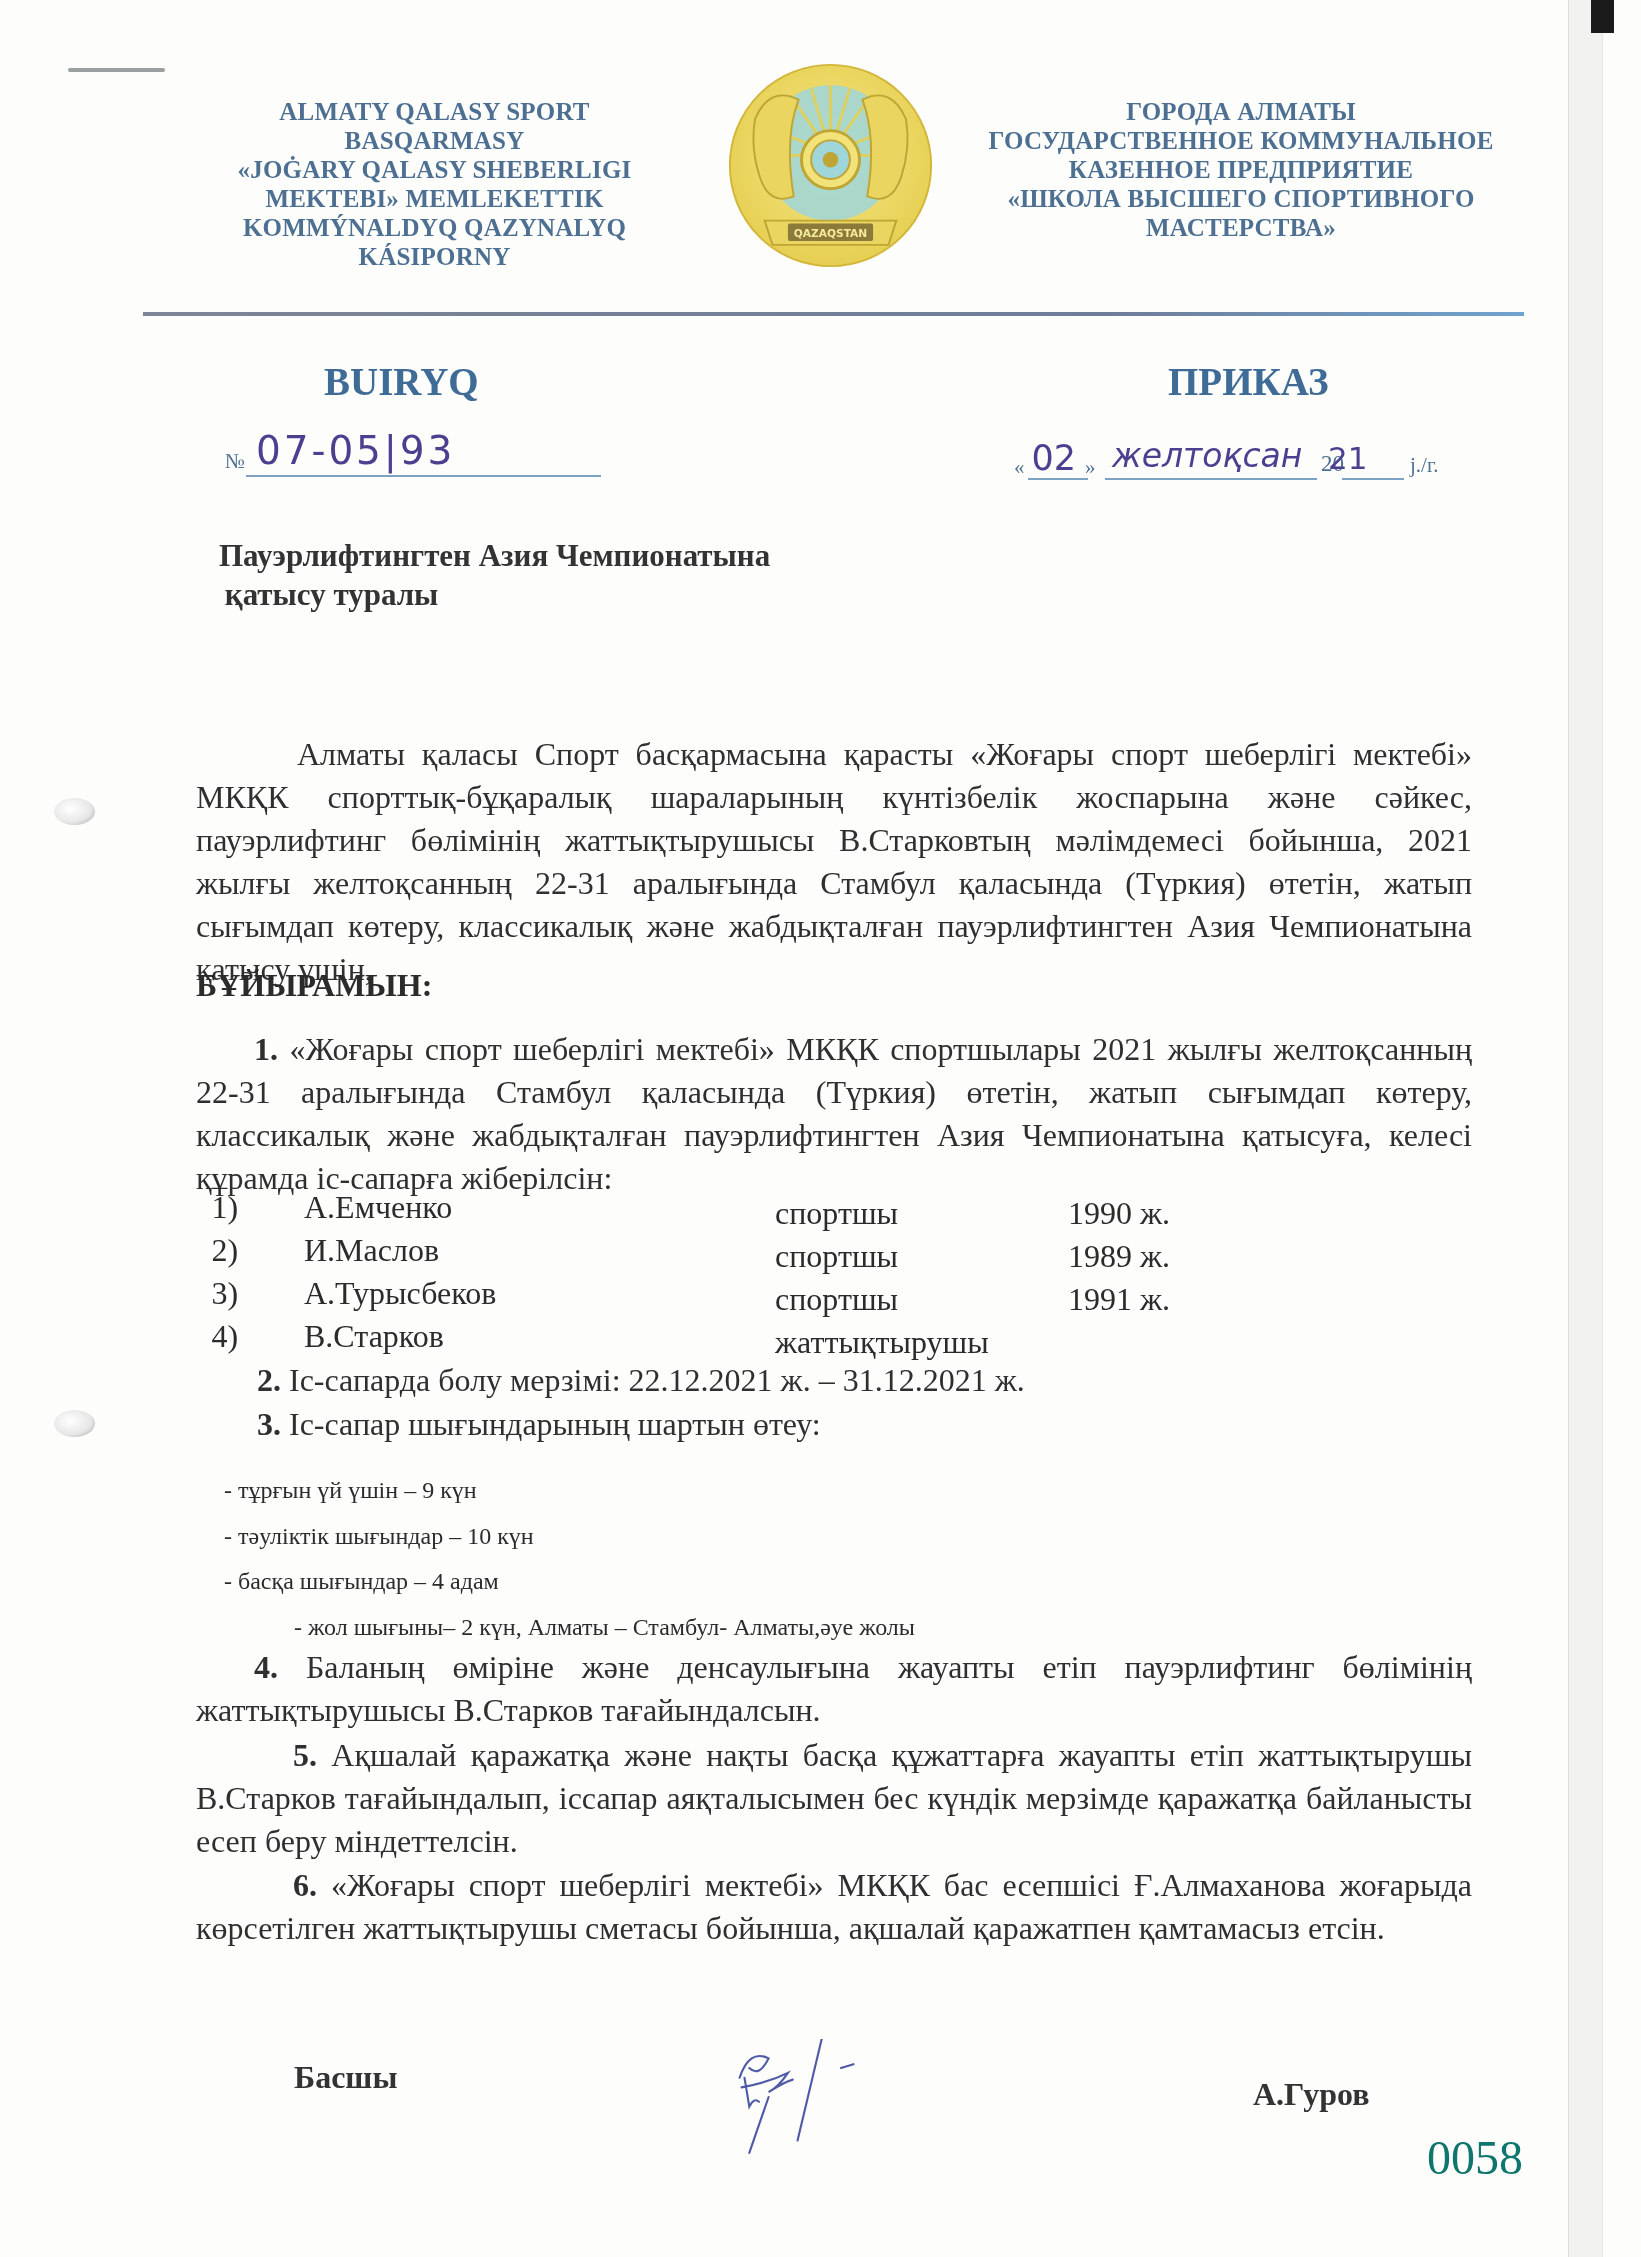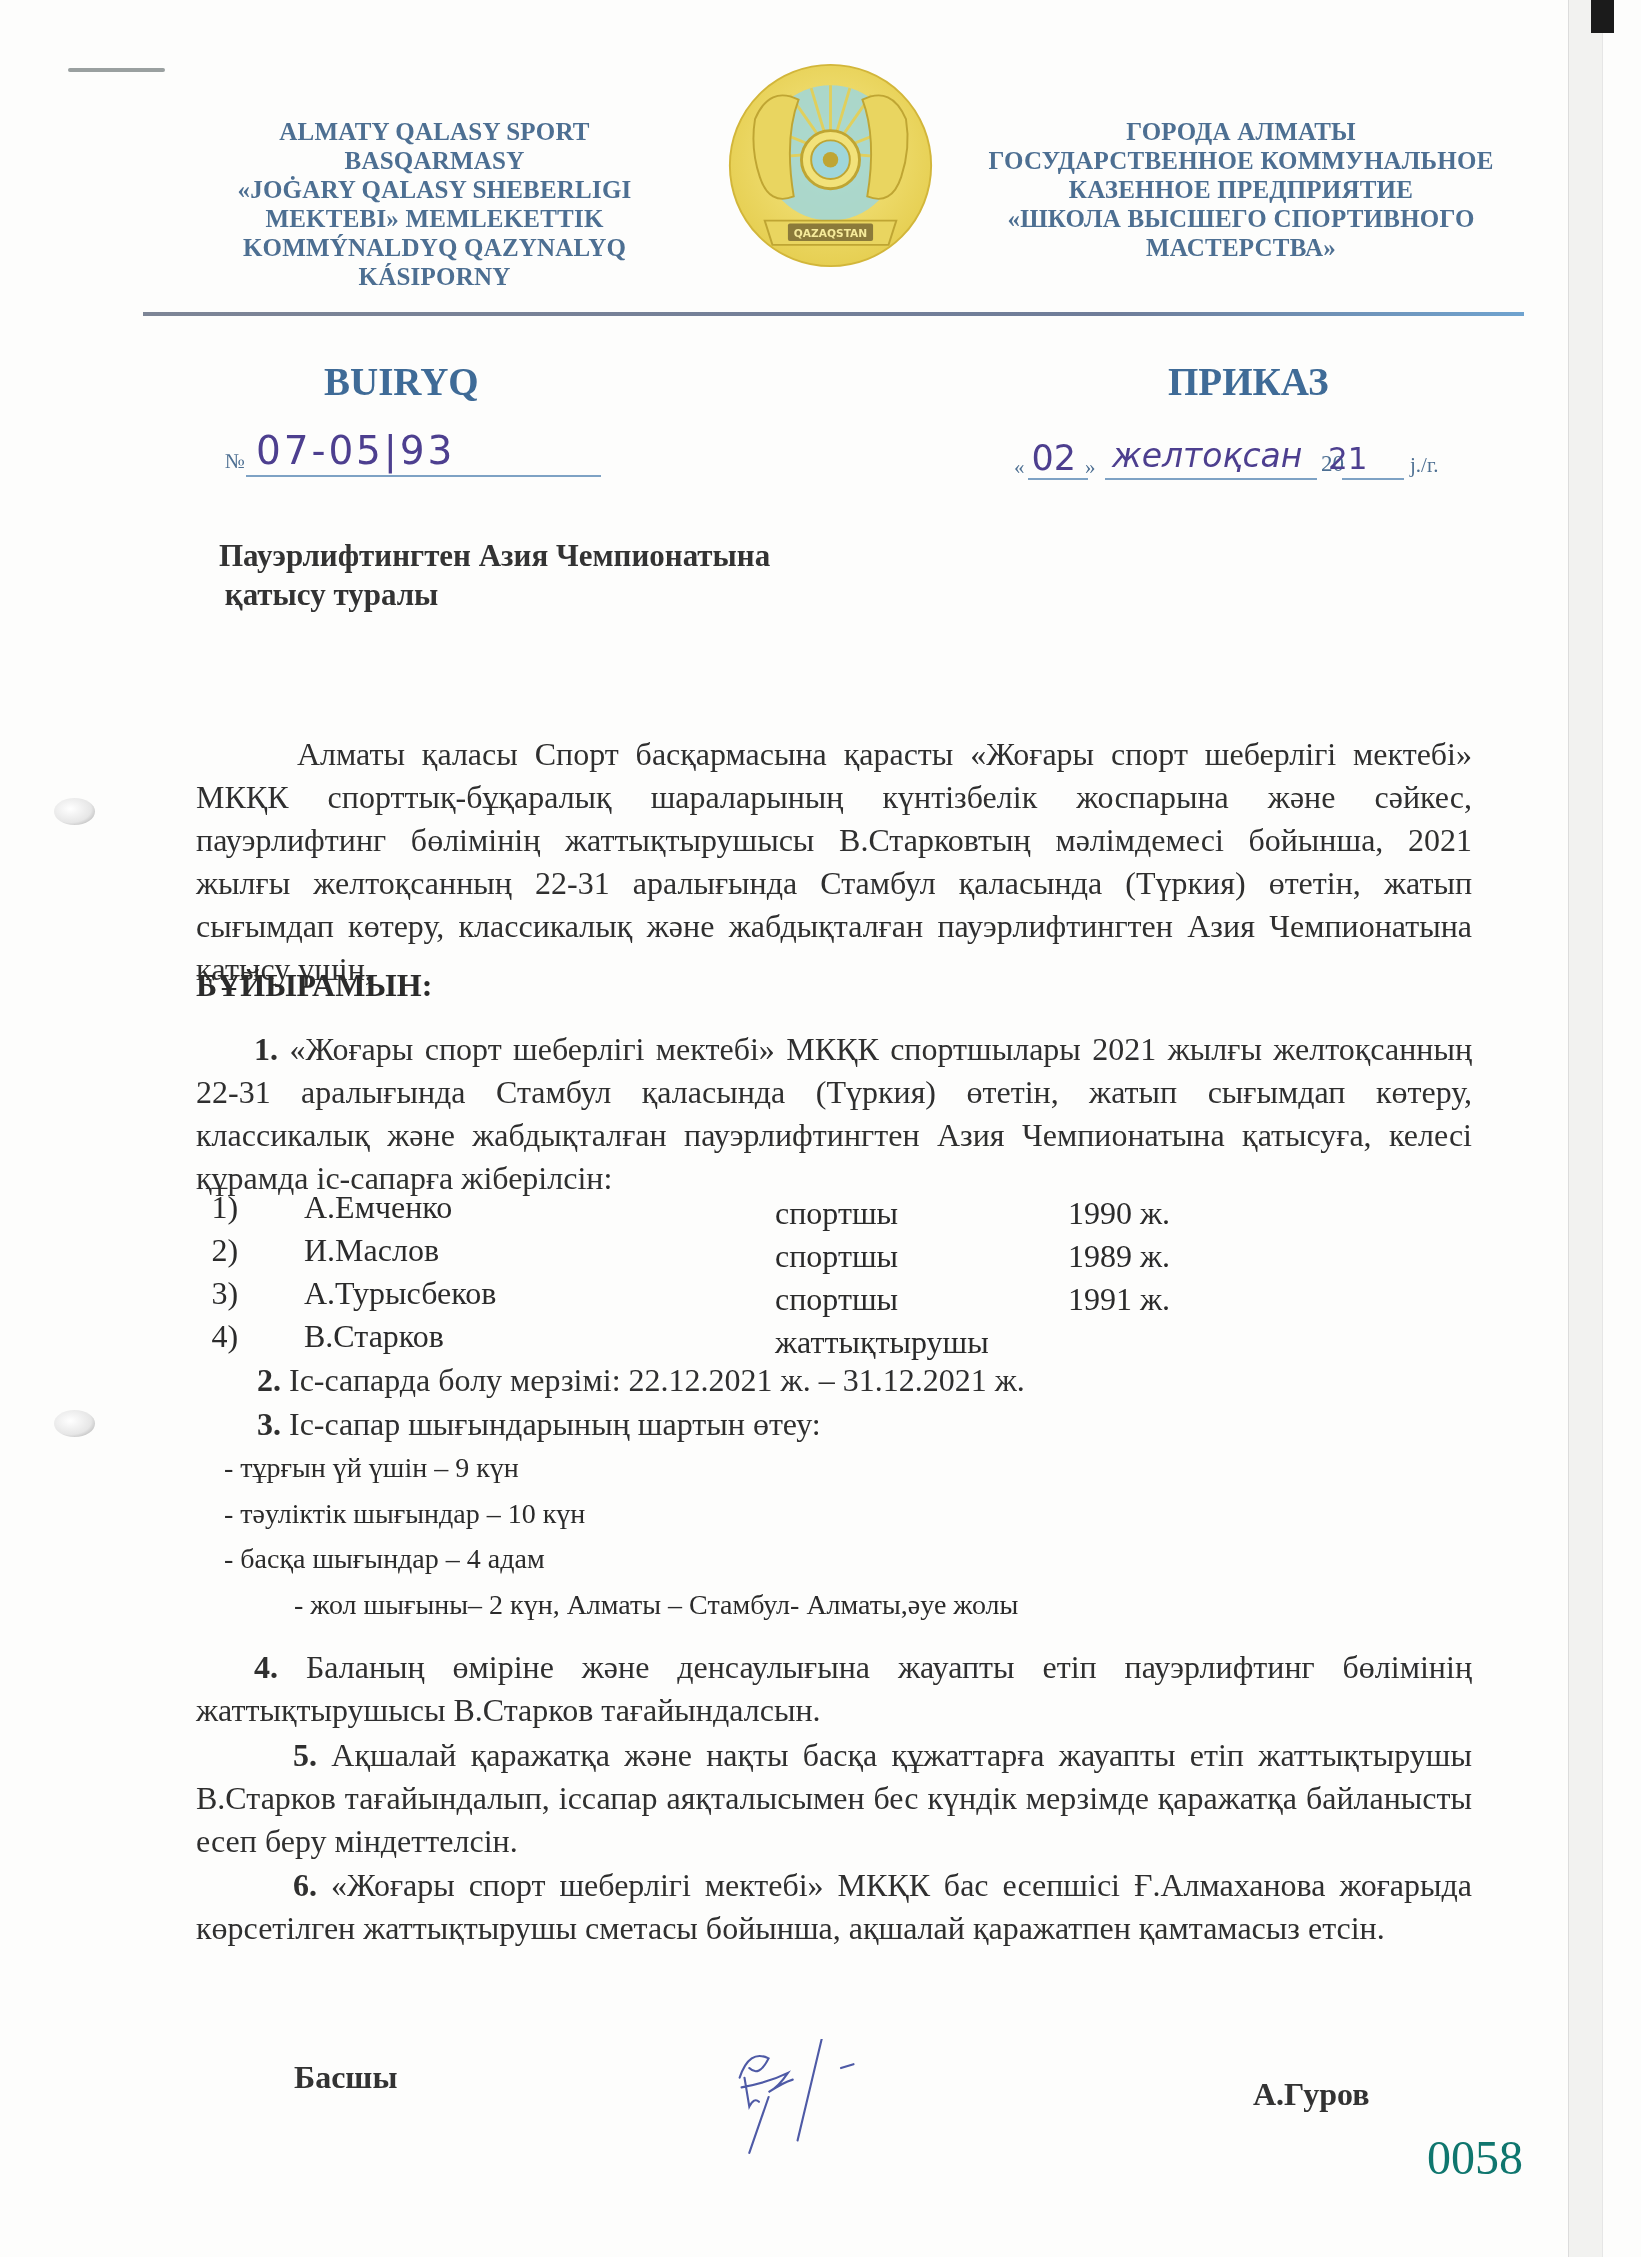--- a/index.html
+++ b/index.html
@@ -11,21 +11,21 @@
     }
     .right-edge { position: absolute; left: 1568px; top: 0; width: 33px; height: 2257px; background: #f2f2f0; border-left: 1px solid #dcdcdc; border-right: 1px solid #e6e6e6; }
     .right-edge-dark { position: absolute; left: 1591px; top: 0; width: 23px; height: 33px; background: #1b1b1b; }
     .scan-mark { position: absolute; left: 68px; top: 68px; width: 97px; height: 3.9px; background: #9aa0a0; border-radius: 1.9px; }
     .punch-hole { position: absolute; width: 41px; height: 27px; border-radius: 50%; background: radial-gradient(ellipse at 40% 40%, #ffffff 0%, #e6e6e6 60%, #9a9a9a 100%); }
     .punch-hole.h1 { left: 54px; top: 798px; }
     .punch-hole.h2 { left: 54px; top: 1410px; }
 
     .hdr-left, .hdr-right {
       position: absolute; top: 97px; text-align: center; font-weight: bold;
-      color: #4d6f92; font-size: 25px; line-height: 29px; letter-spacing: 0.2px; margin-top: 20px;
+      color: #4d6f92; font-size: 25px; line-height: 29px; letter-spacing: 0.2px;
     }
     .hdr-left { left: 198px; width: 473px; }
     .hdr-right { left: 956px; width: 570px; }
     .hdr-left div, .hdr-right div { white-space: nowrap; }
 
     .emblem { position: absolute; left: 726px; top: 61px; width: 209px; height: 209px; }
 
     .hdr-rule { position: absolute; left: 143px; top: 312px; width: 1381px; height: 3.9px; background: linear-gradient(90deg, #7d8596, #6f7d99 70%, #6fa3cf); }
 
     .doc-type { position: absolute; top: 359px; font-size: 39px; font-weight: bold; color: #3f6b97; }
@@ -56,21 +56,21 @@
 
     .roster { position: absolute; left: 196px; top: 1186px; width: 1062px; font-size: 32px; line-height: 43px; }
     .roster-row { position: relative; height: 43px; }
     .r-idx { position: absolute; left: 15.4px; }
     .r-name { position: absolute; left: 108px; }
     .r-role { position: absolute; left: 579px; top: 5.8px; }
     .r-year { position: absolute; left: 872px; top: 5.8px; }
 
     .p2 { top: 1359px; left: 257px; width: 1217px; }
     .p3 { top: 1403px; left: 257px; width: 1217px; }
-    .expense { position: absolute; left: 224px; font-size: 28px; line-height: 43px; }
+    .expense { position: absolute; left: 224px; font-size: 24px; line-height: 43px; margin-top: 23px; }
     .e1 { top: 1446px; } .e2 { top: 1492px; } .e3 { top: 1537px; } .e4 { top: 1583px; left: 294px; }
     .p4 { top: 1629px; }
     .p5 { top: 1717px; }
     .p6 { top: 1847px; }
 
     .sig-label { position: absolute; left: 294px; top: 2059px; font-size: 32px; font-weight: bold; color: #333; }
     .signature { position: absolute; left: 730px; top: 2039px; width: 193px; height: 116px; }
     .sig-name { position: absolute; left: 1253px; top: 2076px; font-size: 32px; font-weight: bold; color: #333; }
     .page-stamp { position: absolute; left: 1427px; top: 2130px; font-size: 48px; color: #0f766e; }
   </style>

